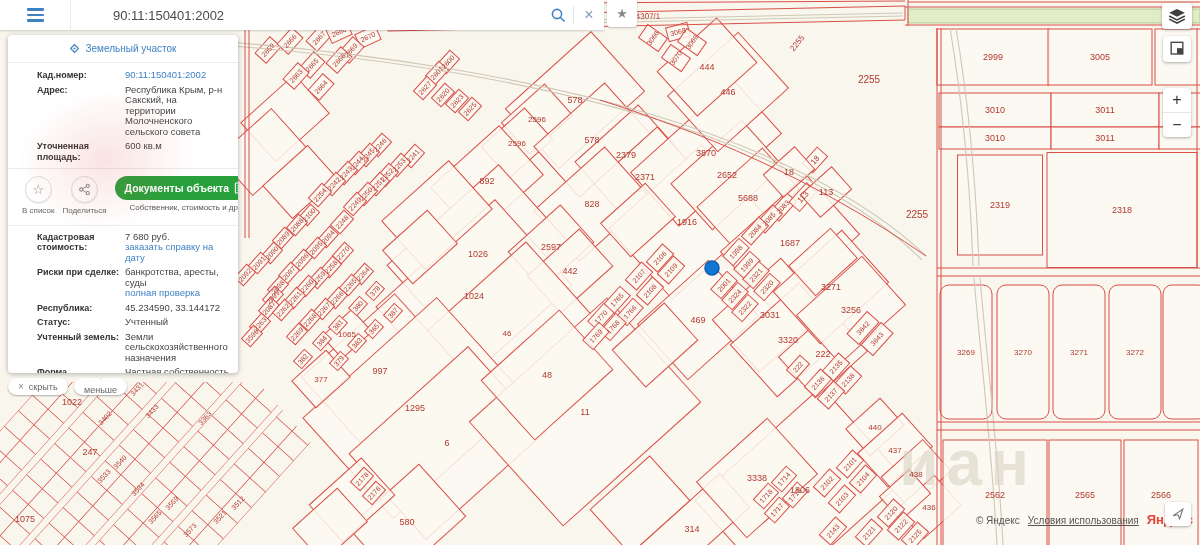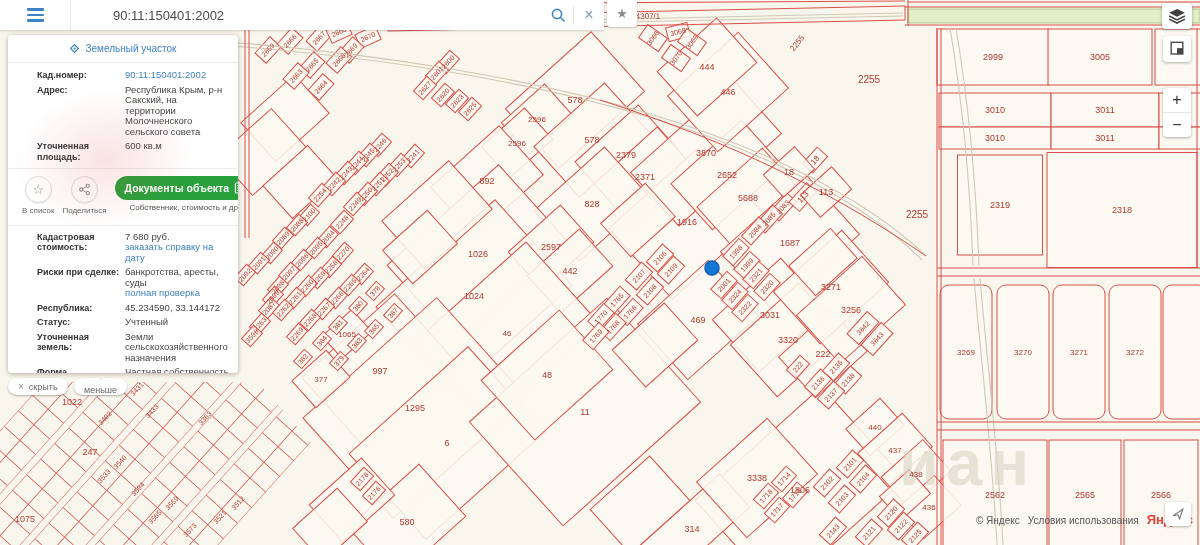--- a/index.html
+++ b/index.html
@@ -71,21 +71,21 @@
   .ctrl-measure{right:9px;top:36px;width:28px;height:26px;}
   .zoomctl{position:absolute;right:9px;top:88px;width:28px;background:#fff;border-radius:4px;
            box-shadow:0 1px 3px rgba(0,0,0,.3);z-index:5;}
   .zoombtn{height:24px;display:flex;align-items:center;justify-content:center;font-size:16px;color:#333;
            cursor:pointer;}
   .zoombtn:first-child{border-bottom:1px solid #e6e6e6;}
   .ctrl-locate{right:9px;bottom:19px;width:26px;height:24px;}
   
   .attribution{position:absolute;right:7px;bottom:18px;display:flex;align-items:baseline;gap:8px;
                font-size:10px;color:#555;z-index:4;}
-  .attribution a{color:#555;cursor:pointer;}
+  .attribution a{color:#555;text-decoration:underline;cursor:pointer;}
   .ylogo{color:var(--ui-logo_red);font-weight:bold;font-size:13px;}
 </style>
 </head>
 <body>
 
 <div id="stage">
 
   <svg id="map-svg" width="1200" height="545">
       <rect x="0" y="0" width="1200" height="545" fill="#f9f6ed"></rect>
       <rect x="908" y="9" width="292" height="14" class="green-strip"></rect>
@@ -833,21 +833,21 @@
         </div>
       <div class="p-row">
           <div class="p-label">Республика:</div>
         <div class="p-value">45.234590, 33.144172</div>
         </div>
       <div class="p-row">
           <div class="p-label">Статус:</div>
         <div class="p-value">Учтенный</div>
         </div>
       <div class="p-row">
-          <div class="p-label">Уточненная земель:</div>
+          <div class="p-label">Учтенный земель:</div>
         <div class="p-value">Земли сельскохозяйственного назначения</div>
         </div>
       <div class="p-row">
           <div class="p-label">Форма собственности:</div>
         <div class="p-value">Частная собственность</div>
         </div>
       <div class="p-row">
           <div class="p-label">по документу:</div>
         <div class="p-value">ведение личного подсобного хозяйства на полевых участках</div>
         </div>

